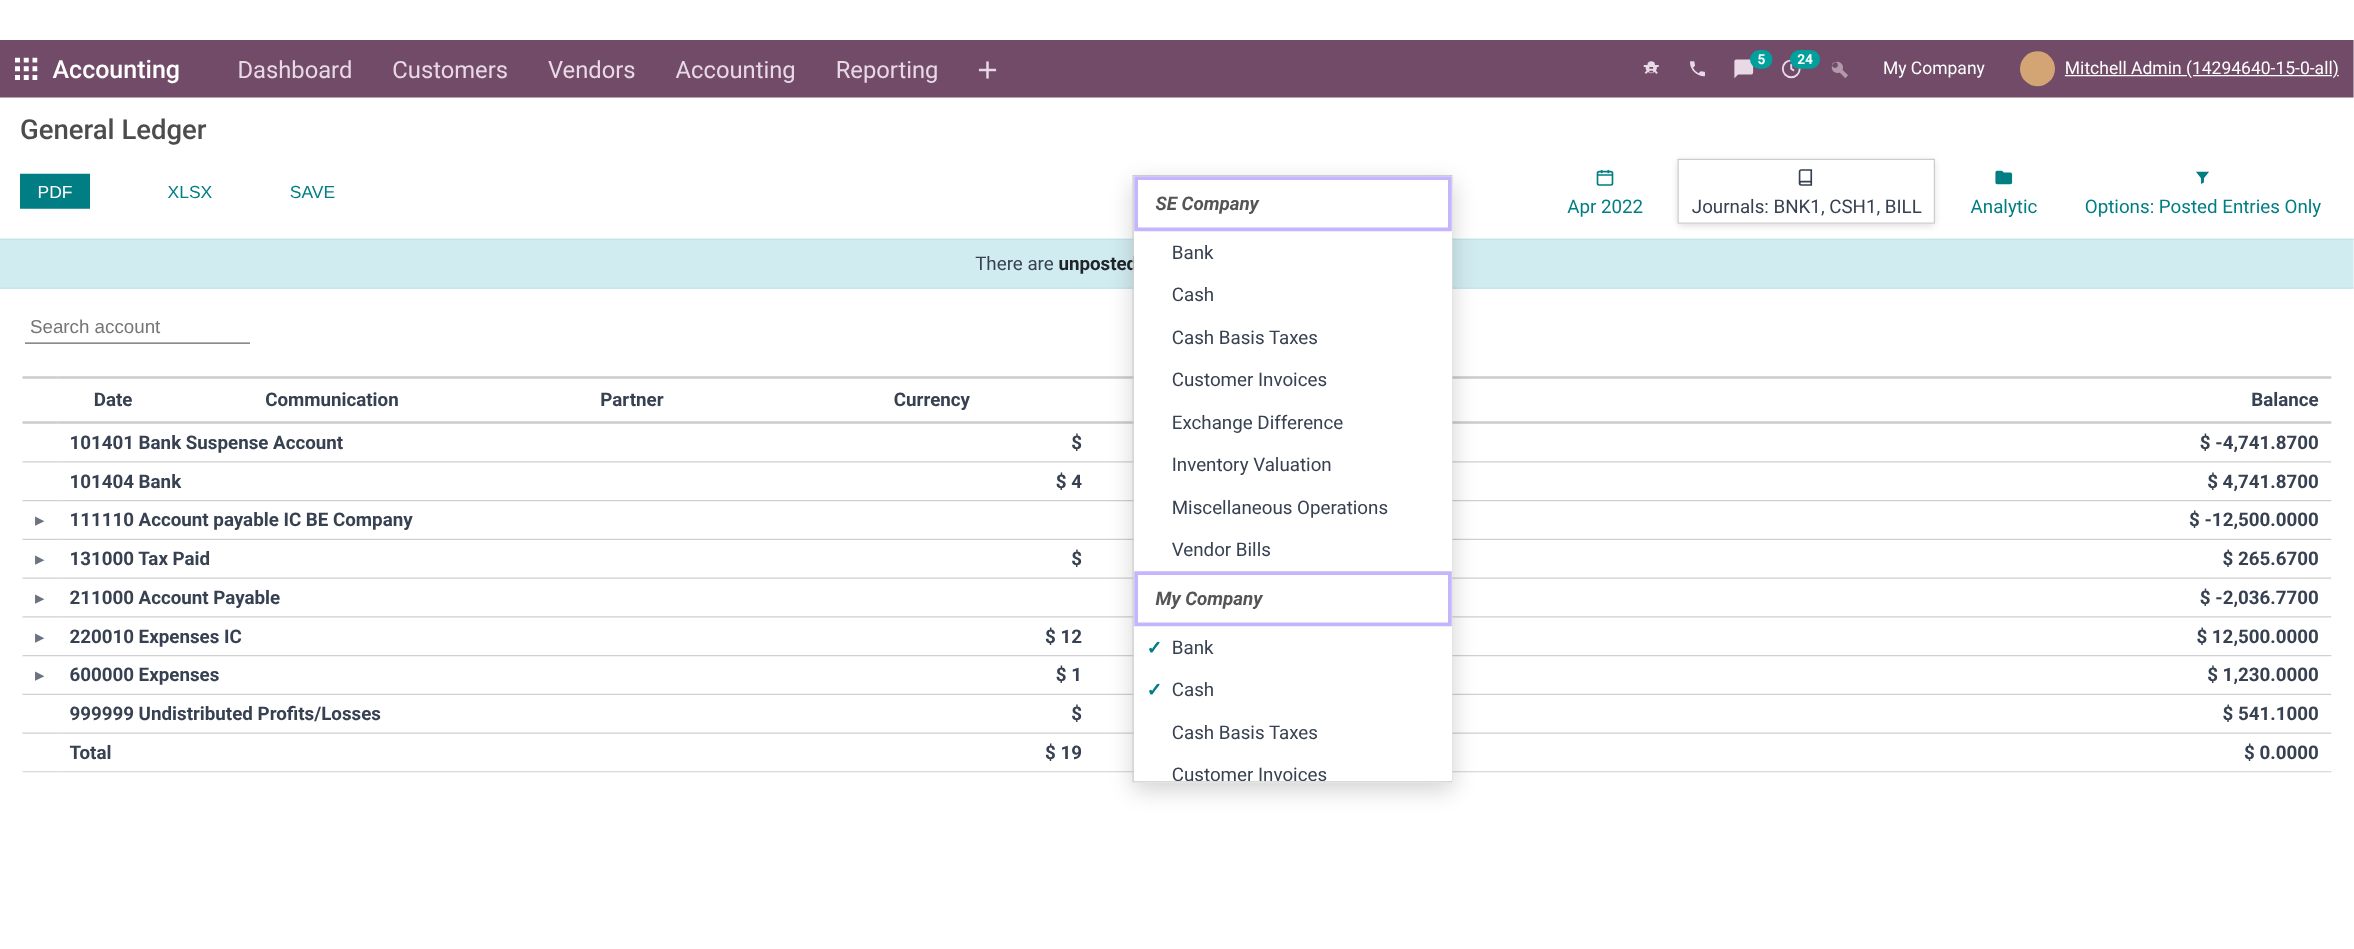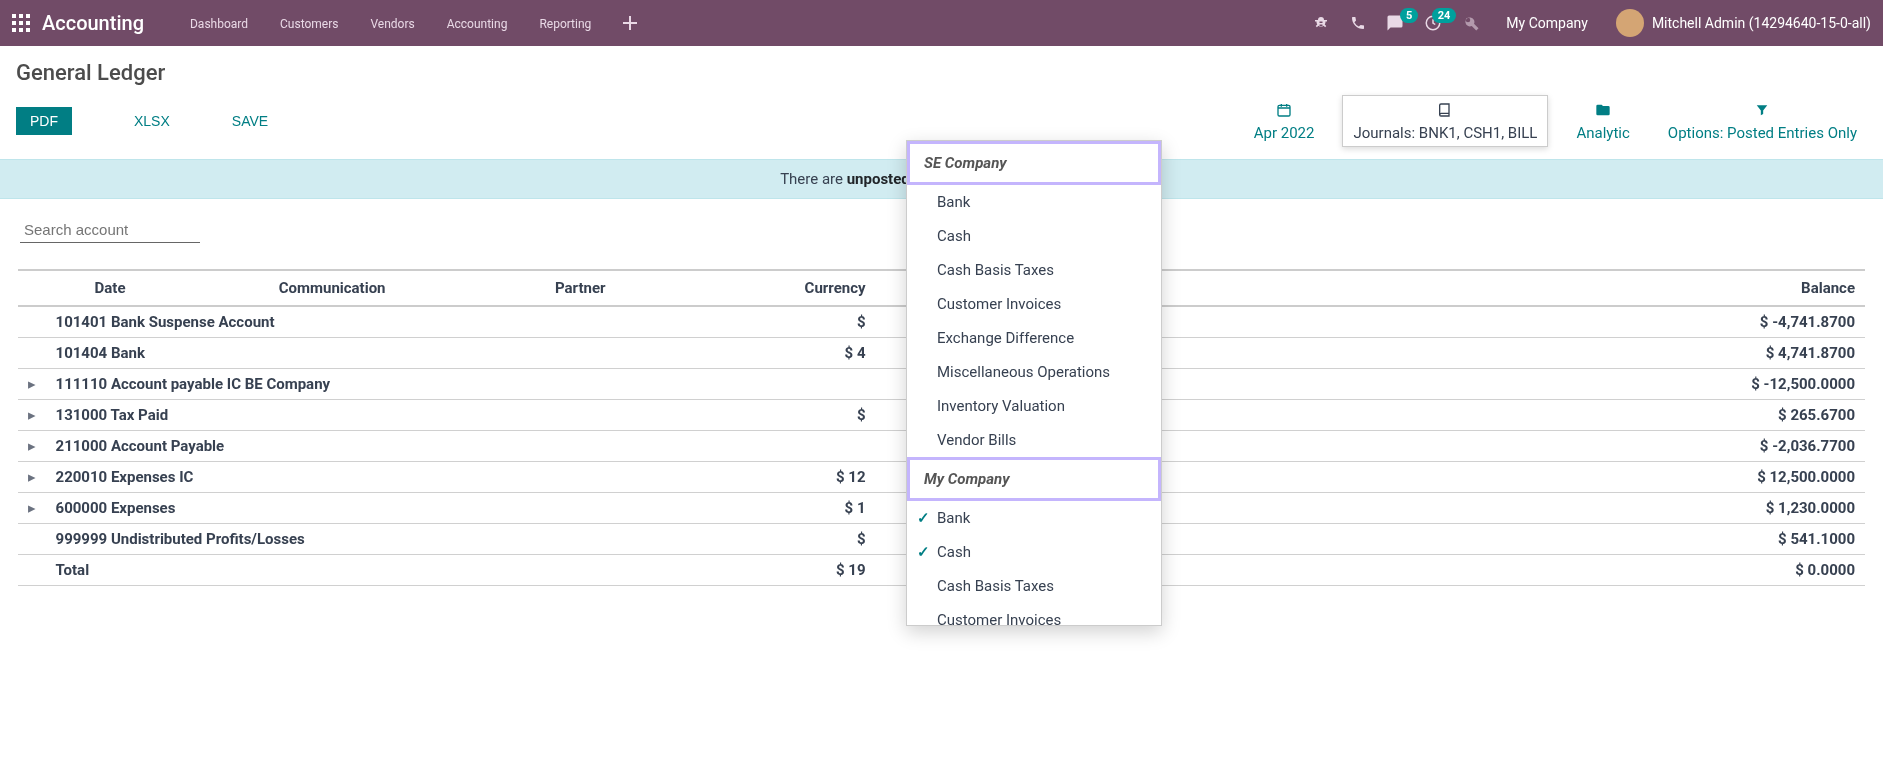--- a/index.html
+++ b/index.html
@@ -1,27 +1,27 @@
 <!DOCTYPE html>
 <html><head>
 <meta charset="utf-8">
 <style>
 * { box-sizing: border-box; margin: 0; padding: 0; }
 body { font-family: -apple-system, BlinkMacSystemFont, "Segoe UI", Roboto, sans-serif; font-size: 14px; color: #212529; background: #fff; width: 1883px; }
 
 
-.topnav { background: #714b67; color: #fff; height: 46px; display: flex; align-items: center; padding: 0 12px; }
+.topnav { background: #714b67; color: #fff; height: 46px; display: flex; align-items: center; padding: 0 12px; margin-top: 32px; }
 .topnav .apps-icon { display: inline-flex; margin-right: 12px; }
 .topnav .brand { font-size: 20px; font-weight: 500; margin-right: 30px; }
-.topnav .menu-item { color: #e9d9e6; padding: 0 16px; cursor: pointer; font-size: 12px; }
+.topnav .menu-item { color: #e9d9e6; padding: 0 16px; cursor: pointer; font-size: 19px; }
 .topnav .spacer { flex: 1; }
 .topnav .icon-btn { padding: 0 10px; cursor: pointer; position: relative; display: inline-flex; align-items: center; }
 .topnav .badge { background: #00a09d; color: #fff; border-radius: 10px; font-size: 11px; padding: 1px 6px; position: absolute; top: -6px; right: -4px; font-weight: bold; }
 .topnav .company { padding: 0 16px; cursor: pointer; }
-.topnav .user { display: flex; align-items: center; gap: 8px; padding-left: 12px; cursor: pointer; }
+.topnav .user { display: flex; align-items: center; gap: 8px; padding-left: 12px; cursor: pointer; text-decoration: underline; }
 .topnav .avatar { width: 28px; height: 28px; border-radius: 50%; background: #d4a574; display: inline-block; }
 
 
 .title-row { padding: 14px 16px 10px; }
 .title-row h2 { font-size: 22px; font-weight: 500; color: #4c4c4c; }
 
 
 .export-row { display: flex; align-items: center; padding: 0 16px 12px; gap: 18px; position: relative; }
 .btn-pdf { background: #017e84; color: #fff; border: none; padding: 6px 14px; font-size: 14px; cursor: pointer; font-weight: 500; }
 .btn-link { color: #017e84; background: none; border: none; font-size: 14px; cursor: pointer; font-weight: 500; margin-left: 44px; }
@@ -34,21 +34,21 @@
 .info-banner b { font-weight: 700; color: #212529; }
 
 
 .search-row { display: flex; justify-content: flex-end; padding: 18px 20px 8px; flex-direction: column; }
 .search-field { border: none; border-bottom: 1px solid #666; padding: 4px 4px; font-size: 15px; width: 180px; outline: none; color: #555; }
 .search-btn { background: none; border: none; margin-left: 8px; cursor: pointer; }
 
 
 .ledger { padding: 0 18px; }
 .ledger table { width: 100%; border-collapse: collapse; }
-.ledger th { border-top: 2px solid #ccc; border-bottom: 2px solid #ccc; padding: 8px 10px; text-align: right; font-weight: 700; color: #374151; font-size: 15px; }
+.ledger th { border-top: 2px solid #ccc; border-bottom: 2px solid #ccc; padding: 8px 10px; text-align: center; font-weight: 700; color: #374151; font-size: 15px; }
 .ledger th.right { text-align: right; }
 .ledger td { border-bottom: 1px solid #d0d0d0; padding: 6px 10px; font-weight: 700; color: #374151; font-size: 15px; }
 .ledger td.right { text-align: right; }
 .ledger td.caret { width: 20px; text-align: center; color: #6b7280; font-weight: 400; }
 .ledger tr.total td { font-weight: 700; }
 
 
 .journal-dropdown { position: absolute; left: 906px; top: 140px; width: 256px; background: #fff; border: 1px solid #ccc; box-shadow: 0 6px 18px rgba(0,0,0,.18); z-index: 100; max-height: 486px; overflow-y: auto; }
 .journal-dropdown .group-header { padding: 10px 14px; font-weight: 700; color: #555; font-size: 15px; cursor: default; }
 .journal-dropdown .dd-item { padding: 8px 14px 8px 30px; cursor: pointer; color: #374151; position: relative; font-size: 15px; }
@@ -262,21 +262,21 @@
   </table>
 </div>
 
 <div class="journal-dropdown" id="journal-dd">
     <div class="group-header hl">SE Company</div>
     <div class="dd-item">Bank</div>
     <div class="dd-item">Cash</div>
     <div class="dd-item">Cash Basis Taxes</div>
     <div class="dd-item">Customer Invoices</div>
     <div class="dd-item">Exchange Difference</div>
+    <div class="dd-item">Inventory Valuation</div>
     <div class="dd-item">Miscellaneous Operations</div>
-    <div class="dd-item">Inventory Valuation</div>
     <div class="dd-item">Vendor Bills</div>
     <div class="group-header hl">My Company</div>
     <div class="dd-item checked">Bank</div>
     <div class="dd-item checked">Cash</div>
     <div class="dd-item">Cash Basis Taxes</div>
     <div class="dd-item">Customer Invoices</div>
   </div>
 
 </body></html>

